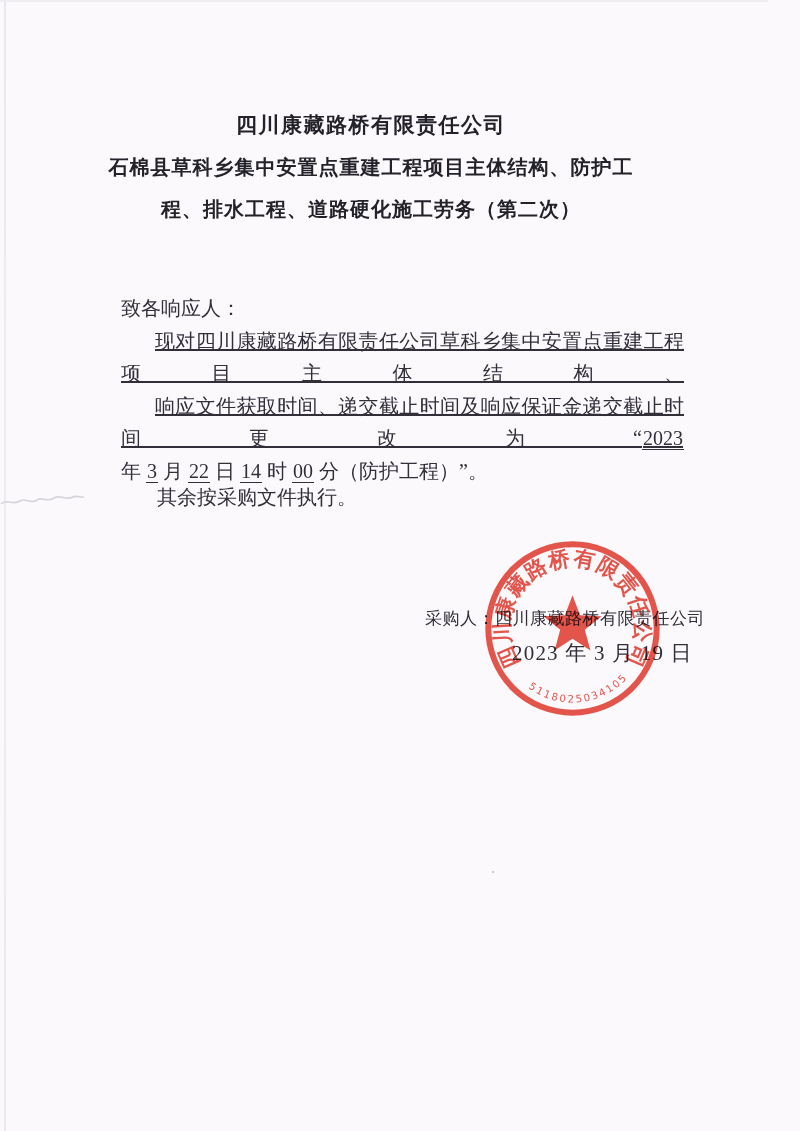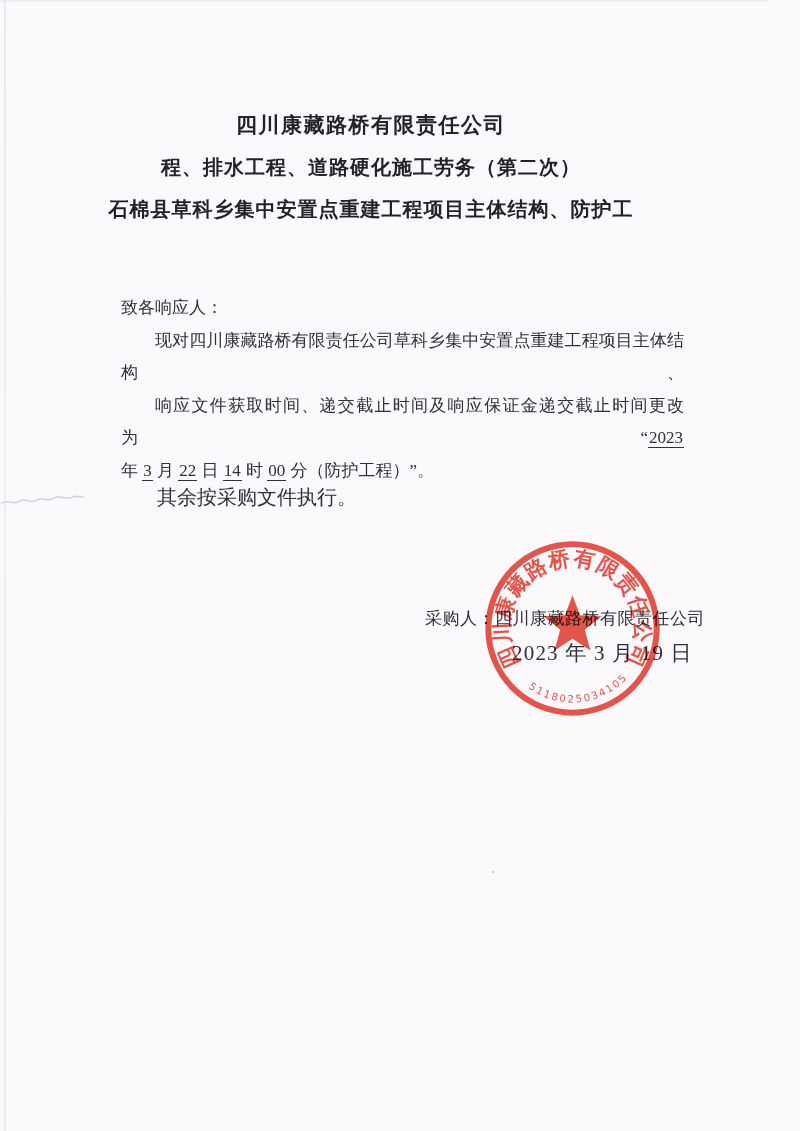--- a/index.html
+++ b/index.html
@@ -35,24 +35,24 @@
   
   .title-block {
     position:absolute; top:104px; left:60px; width:622px;
     text-align:center; font-weight:bold; color:#232229;
   }
   .title-line { font-size:20px; line-height:42px; letter-spacing:1px; }
   .title-line.company { font-size:21px; letter-spacing:1.5px; }
   
   .body-block {
     position:absolute; top:292px; left:121px; width:563px;
-    font-size:17px; line-height:32.5px; color:var(--ink);
+    font-size:20px; line-height:32.5px; color:var(--ink);
   }
   .bline { white-space:nowrap; }
-  .jline { text-align:justify; text-align-last:justify; white-space:normal; }
+  .jline { text-align:justify; text-align-last:justify; white-space:normal;text-decoration:underline; }
   .indent { text-indent:34px; }
   .num { border-bottom:1.4px solid var(--ink); padding:0 1px; }
   .p3 {
     position:absolute; top:481px; left:121px; width:400px;
     font-size:20px; line-height:32px; text-indent:36px; color:var(--ink);
   }
   
   .buyer-line {
     position:absolute; top:607px; left:425px;
     font-size:17px; letter-spacing:.5px; color:var(--ink); white-space:nowrap;
@@ -79,22 +79,22 @@
 
   <div class="edge-left"></div>
   <div class="edge-top"></div>
   <svg class="squiggle" width="85" height="26" viewBox="0 0 85 26">
     <path d="M1 17 C 7 11, 13 19, 20 14 C 26 10, 30 18, 37 13 C 42 9, 47 16, 54 11 C 60 7, 66 14, 73 10 C 77 8, 81 11, 84 10" stroke="#d7d3da" stroke-width="1.6" fill="none"></path>
   </svg>
   <div class="speck"></div>
 
   <div class="title-block">
     <div class="title-line company">四川康藏路桥有限责任公司</div>
+    <div class="title-line">石棉县草科乡集中安置点重建工程项目主体结构、防护工</div>
     <div class="title-line">程、排水工程、道路硬化施工劳务（第二次）</div>
-    <div class="title-line">石棉县草科乡集中安置点重建工程项目主体结构、防护工</div>
   </div>
 
   <div class="body-block">
     <div class="bline">致各响应人：</div>
     <div class="jline indent">现对四川康藏路桥有限责任公司草科乡集中安置点重建工程项目主体结构、</div>
     <div class="jline indent"><span>响应文件获取时间、递交截止时间及响应保证金递交截止时间更改为“</span><span class="num">2023</span></div>
     <div class="bline"><span>年 </span><span class="num">3</span><span> 月 </span><span class="num">22</span><span> 日 </span><span class="num">14</span><span> 时 </span><span class="num">00</span><span> 分（防护工程）”。</span></div>
   </div>
 
   <div class="p3">其余按采购文件执行。</div>

